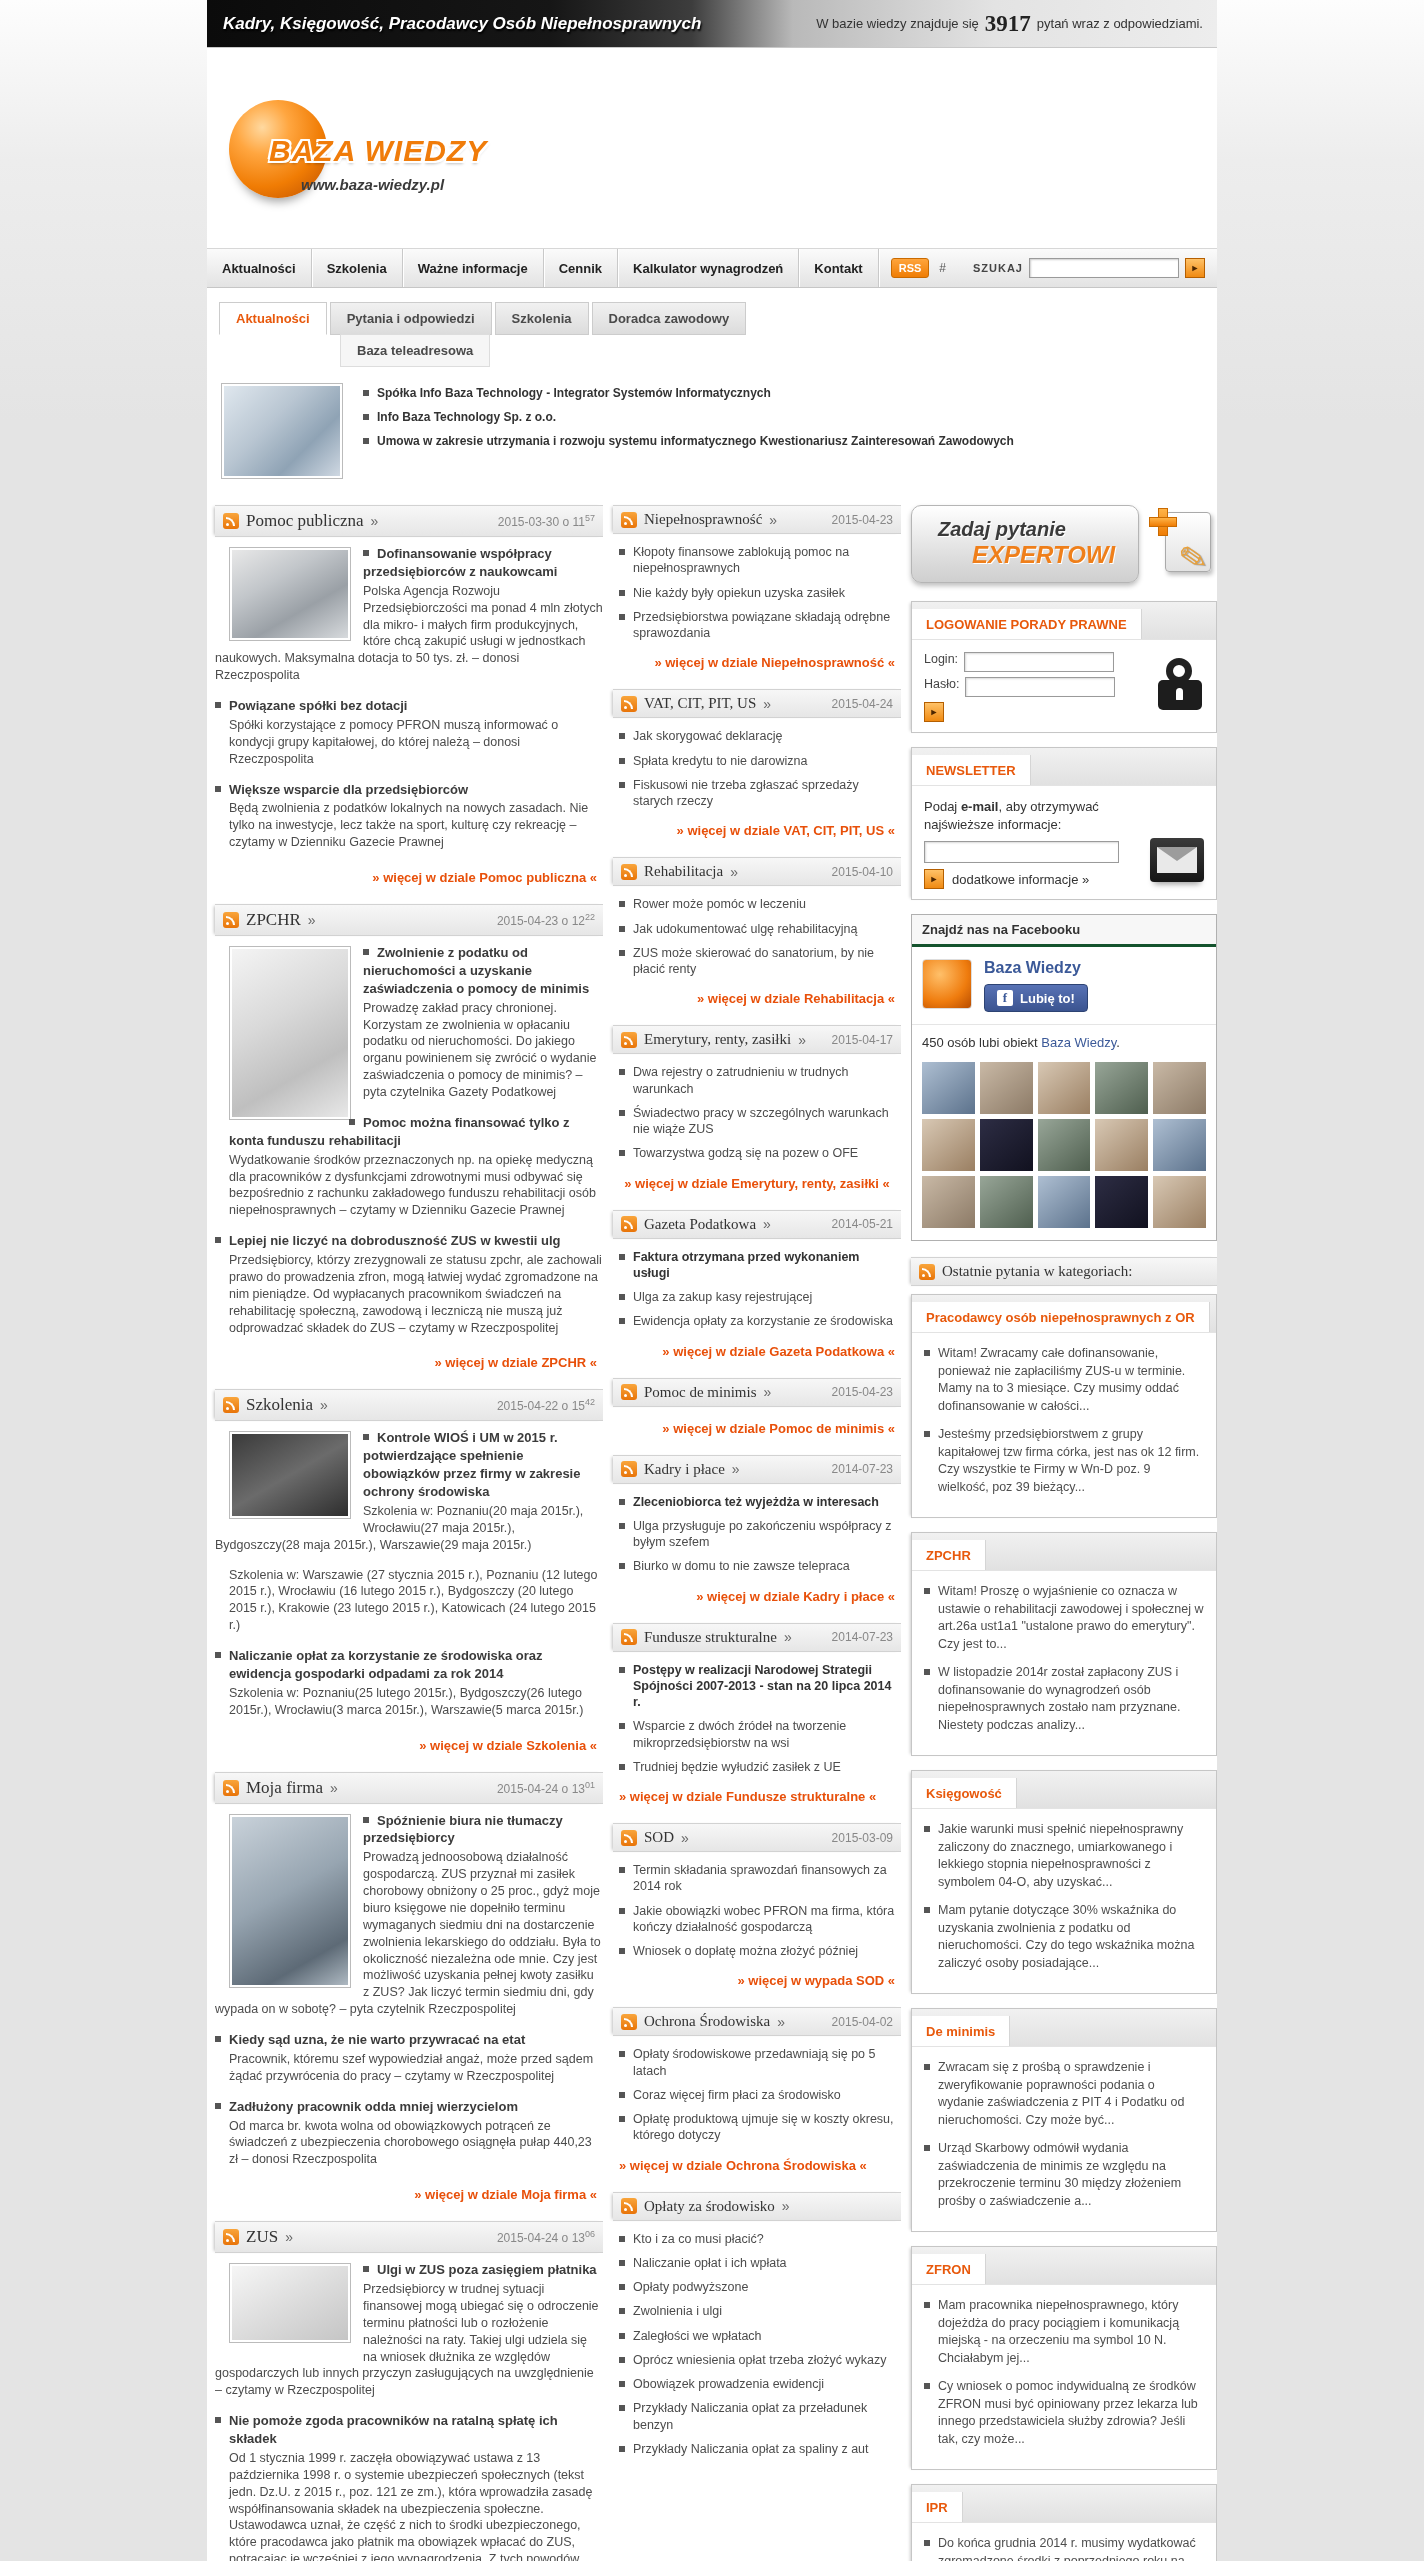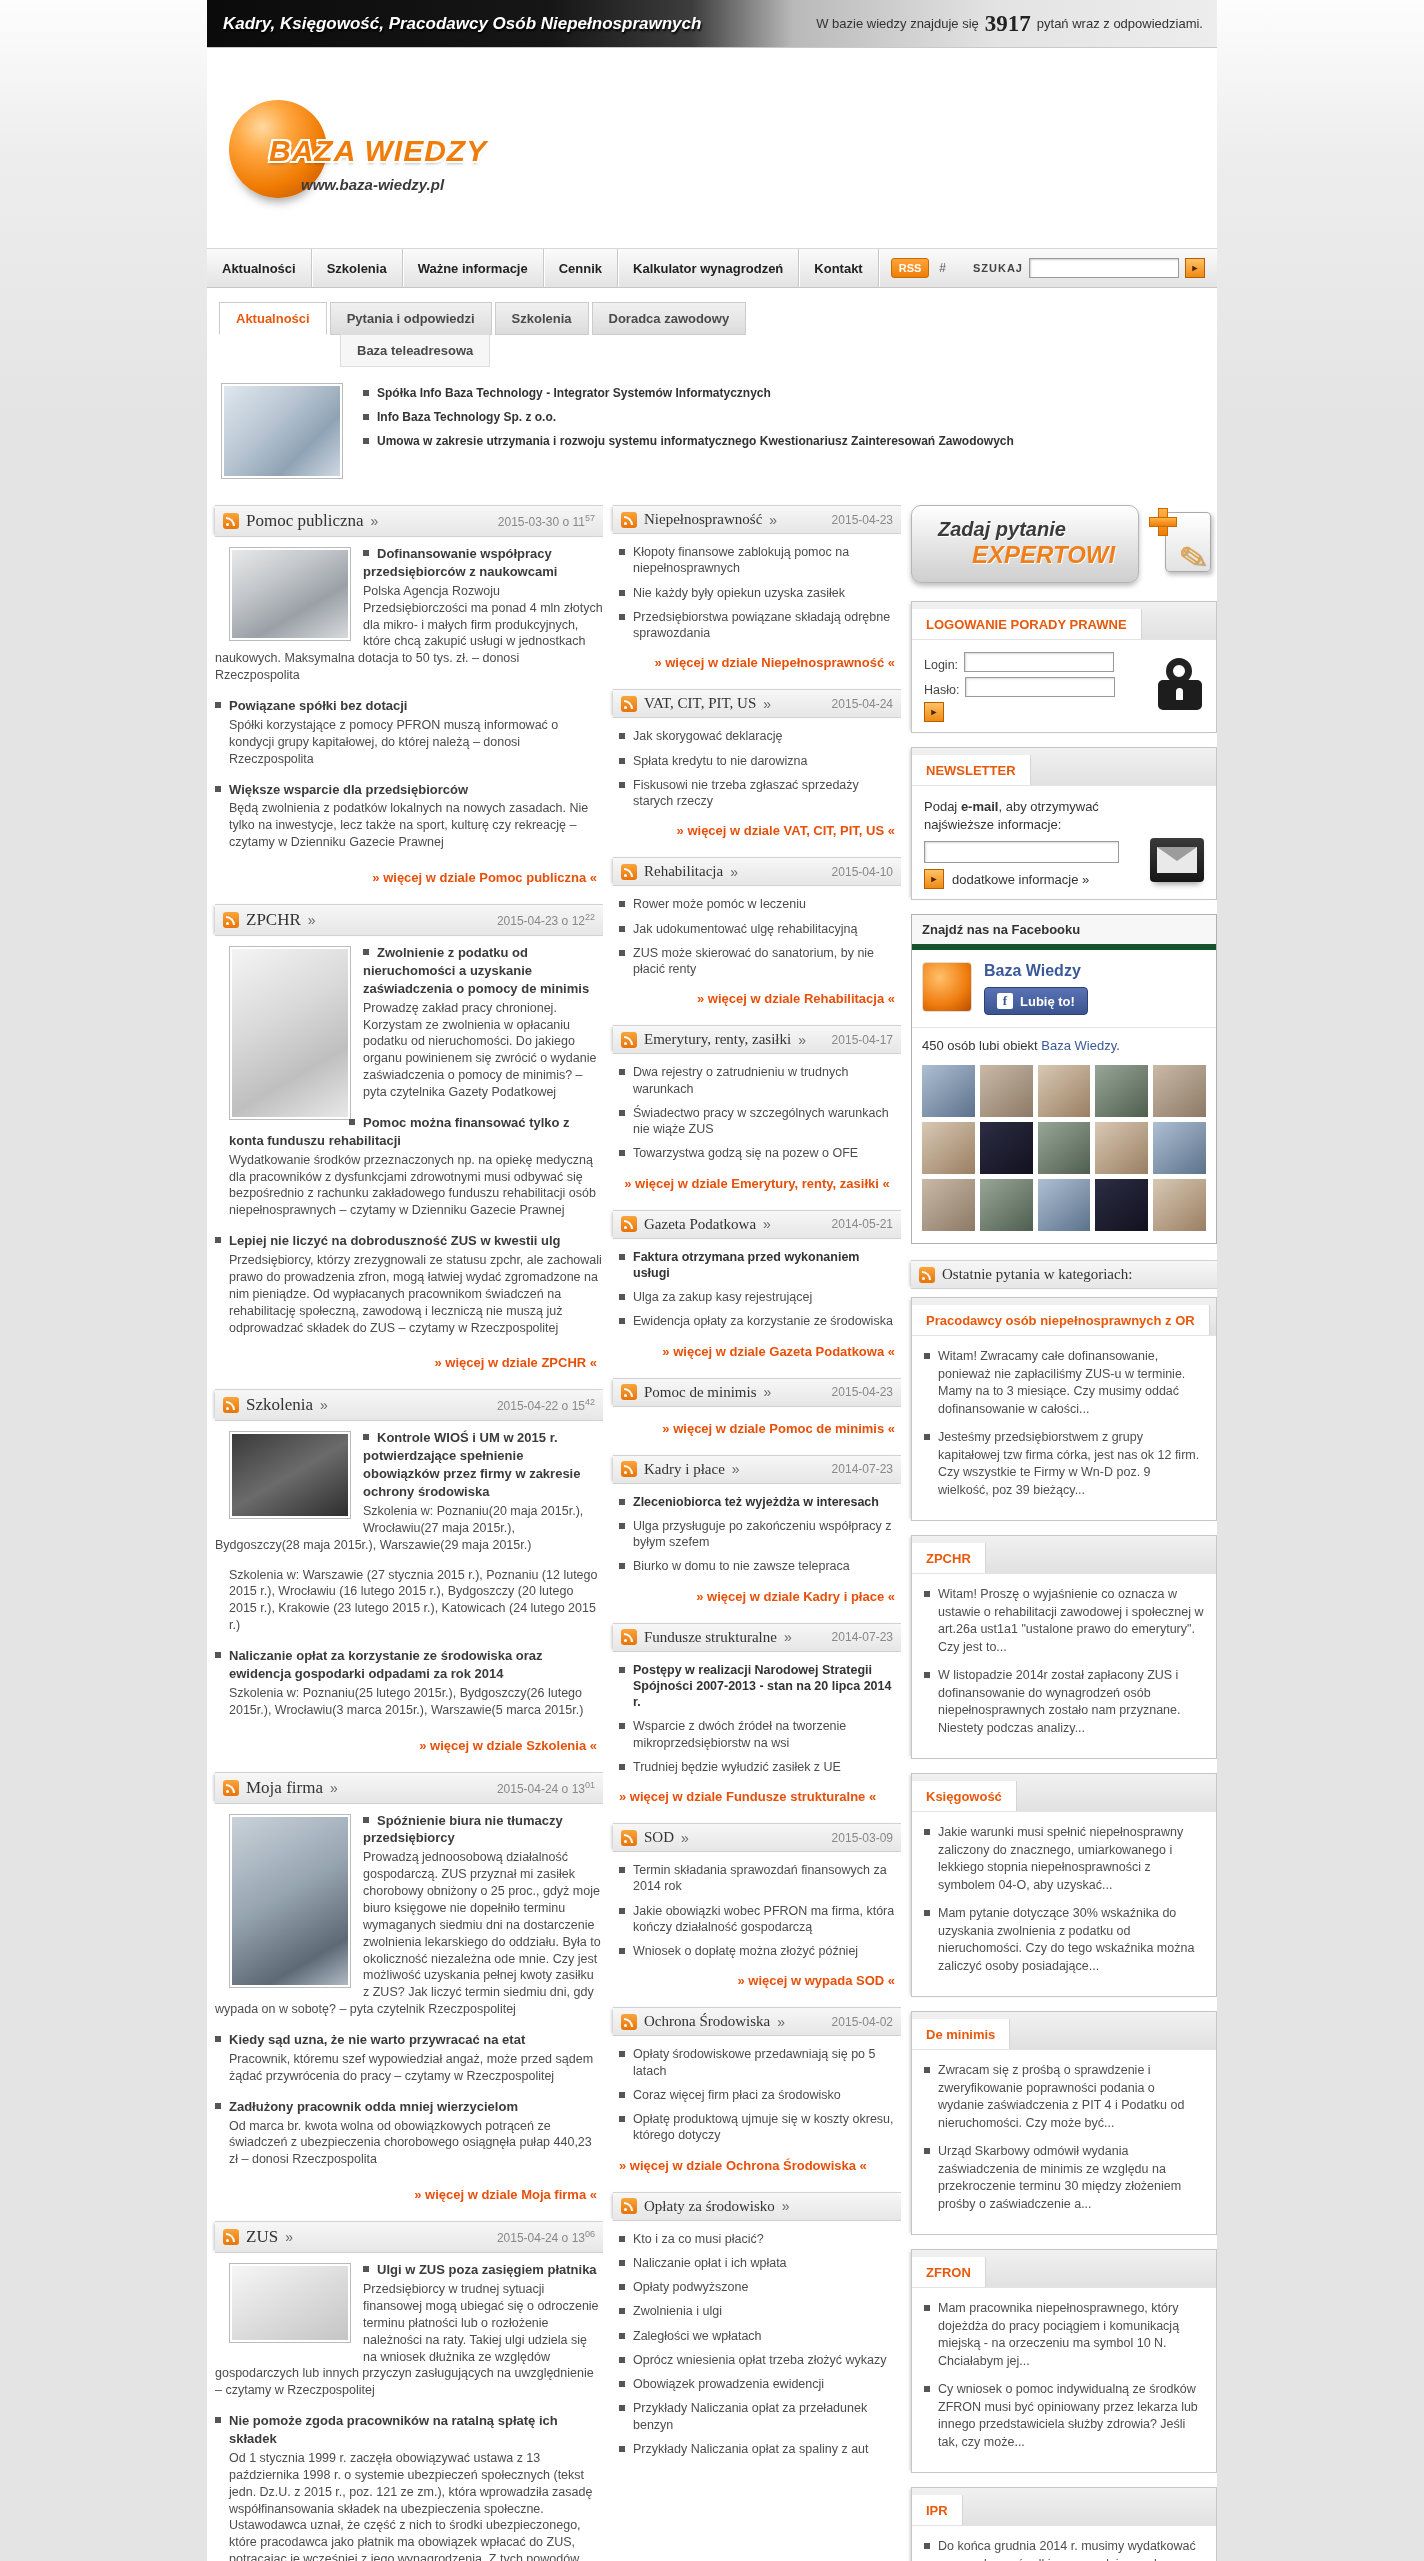--- a/index.html
+++ b/index.html
@@ -80,35 +80,35 @@
   .ask-sheet{position:absolute;right:0;top:4px;width:46px;height:60px;background:linear-gradient(#fff,#e2e2e2);border:1px solid #aaa;border-radius:4px;box-shadow:2px 3px 4px rgba(0,0,0,.25)}
   .ask-plus{position:absolute;left:0;top:0;width:26px;height:26px}
   .ask-plus::before,.ask-plus::after{content:"";position:absolute;background:linear-gradient(#ffb347,#ef7d05);border:1px solid #c96a00}
   .ask-plus::before{left:9px;top:0;width:8px;height:26px}
   .ask-plus::after{left:0;top:9px;width:26px;height:8px}
   .ask-pencil{position:absolute;right:4px;bottom:2px;font-size:34px;color:#e8a13c;transform:rotate(-10deg);text-shadow:1px 1px 1px rgba(0,0,0,.3)}
   .sbox{border:1px solid #c6c6c6;background:#fff;margin-bottom:14px;box-shadow:-3px 0 3px -2px rgba(0,0,0,.2)}
   .sbox-tabrow{background:linear-gradient(#f1f1f1,#e1e1e1);border-bottom:1px solid #e3e3e3;padding-top:7px}
   .sbox-tab{display:inline-block;background:#fff;padding:8px 14px 7px;color:#e8590c;font-weight:bold;font-size:13px;border-right:1px solid #d5d5d5;cursor:pointer;max-width:100%}
   .sbox-body{padding:12px 12px 10px;position:relative}
-  .form-row{display:flex;align-items:flex-end;gap:6px;margin-bottom:5px;font-size:12.5px;color:#444}
+  .form-row{display:flex;align-items:flex-start;gap:6px;margin-bottom:5px;font-size:12.5px;color:#444}
   .form-row input{width:150px;height:20px;border:1px solid #9a9a9a;box-shadow:inset 1px 1px 2px rgba(0,0,0,.15);font-size:12px;padding:0 4px}
   .lock-icon{position:absolute;right:14px;top:18px;width:44px;height:52px}
   .lock-shackle{position:absolute;left:8px;top:0;width:26px;height:26px;border:7px solid #222;border-radius:50%}
   .lock-body{position:absolute;left:0;bottom:0;width:44px;height:30px;background:#1d1d1d;border-radius:5px}
   .lock-body::after{content:"";position:absolute;left:18px;top:8px;width:7px;height:12px;background:#fff;border-radius:4px 4px 1px 1px}
   .nl-text{font-size:13px;color:#333;line-height:1.35;margin-bottom:8px;max-width:190px}
   .nl-input{width:195px;height:22px;border:1px solid #9a9a9a;box-shadow:inset 1px 1px 2px rgba(0,0,0,.15);margin-bottom:6px;font-size:12px;padding:0 4px}
   .nl-row{display:flex;align-items:center;gap:8px;font-size:13px;color:#333}
   .env-icon{position:absolute;right:12px;top:52px;width:54px;height:44px;background:linear-gradient(#3a3a3a,#161616);border-radius:4px;box-shadow:0 6px 6px -4px rgba(0,0,0,.4)}
   .env-icon::before{content:"";position:absolute;left:7px;top:9px;width:40px;height:26px;background:#e9e9e9}
   .env-icon::after{content:"";position:absolute;left:7px;top:9px;border-left:20px solid transparent;border-right:20px solid transparent;border-top:14px solid #9c9c9c}
   
   .fb-box{border:1px solid #b0b0b0;background:#fff;margin-bottom:16px}
-  .fb-head{font-size:13px;font-weight:bold;color:#333;background:#f7f7f7;border-bottom:6px solid #14532d;padding:7px 10px}
+  .fb-head{font-size:13px;font-weight:bold;color:#333;background:#f7f7f7;border-bottom:3px solid #14532d;padding:7px 10px}
   .fb-top{display:flex;gap:12px;padding:12px 10px;border-bottom:1px solid #e5e5e5}
   .fb-logo{width:50px;height:50px;flex-shrink:0;border:1px solid #ddd;background:radial-gradient(circle at 35% 30%,#ffc06a,#ef7c0e 60%,#b84c00);border-radius:4px}
   .fb-name{color:#3b5998;font-weight:bold;font-size:16px;cursor:pointer;margin-bottom:7px}
   .fb-like{display:inline-flex;align-items:center;gap:7px;background:linear-gradient(#5872b5,#3b5490);color:#fff;font-weight:bold;font-size:13px;padding:5px 12px;border-radius:4px;border:1px solid #2d4373;cursor:pointer}
   .fb-f{background:#fff;color:#3b5998;width:16px;height:16px;border-radius:2px;display:flex;align-items:center;justify-content:center;font-family:"Liberation Serif",serif;font-weight:bold}
   .fb-likes{font-size:13px;color:#333;padding:10px 10px 4px}
   .fb-likes .lnk{color:#3b5998;cursor:pointer}
   .fb-grid{display:grid;grid-template-columns:repeat(5,1fr);gap:5px;padding:8px 10px 12px}
   .fph{height:52px;cursor:pointer;background:linear-gradient(140deg,#c9b9a6,#8c7a66)}
   .fph:nth-child(3n+1){background:linear-gradient(140deg,#aebfd2,#5c728c)}

